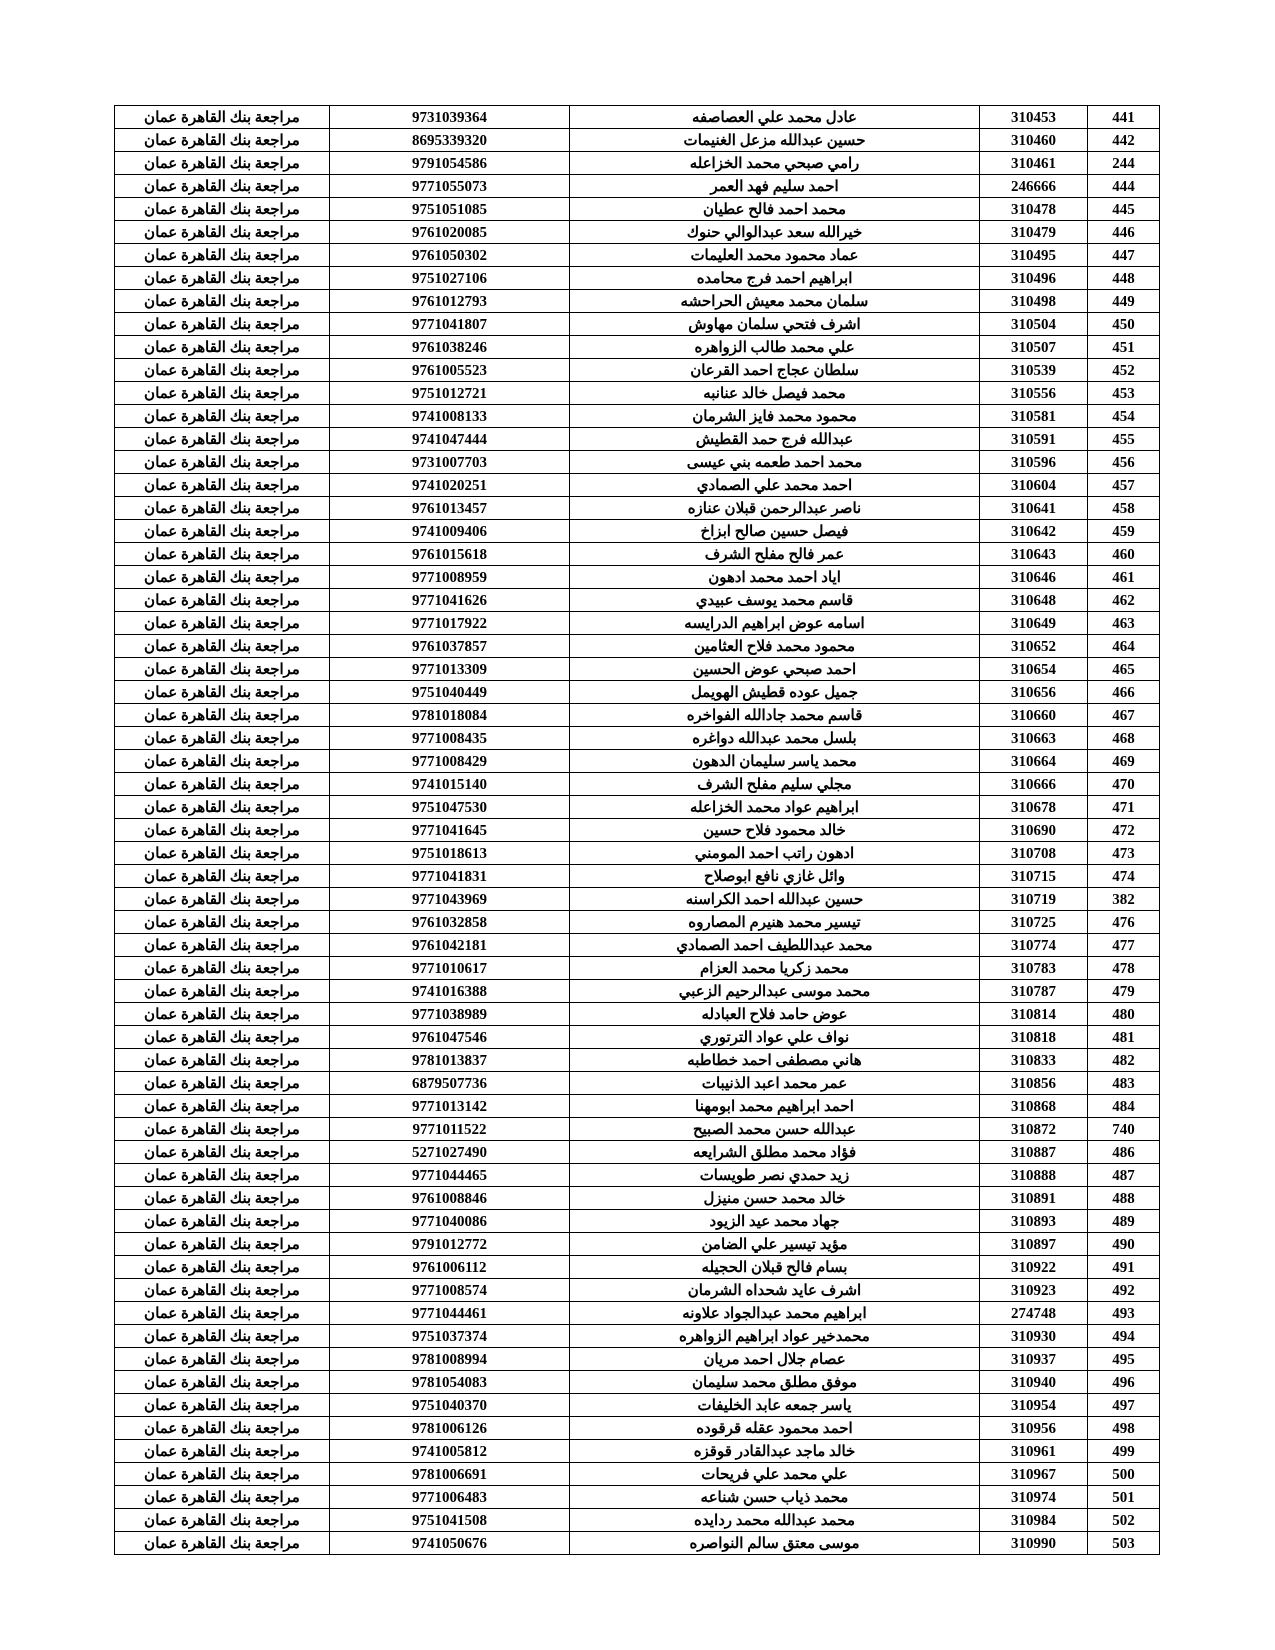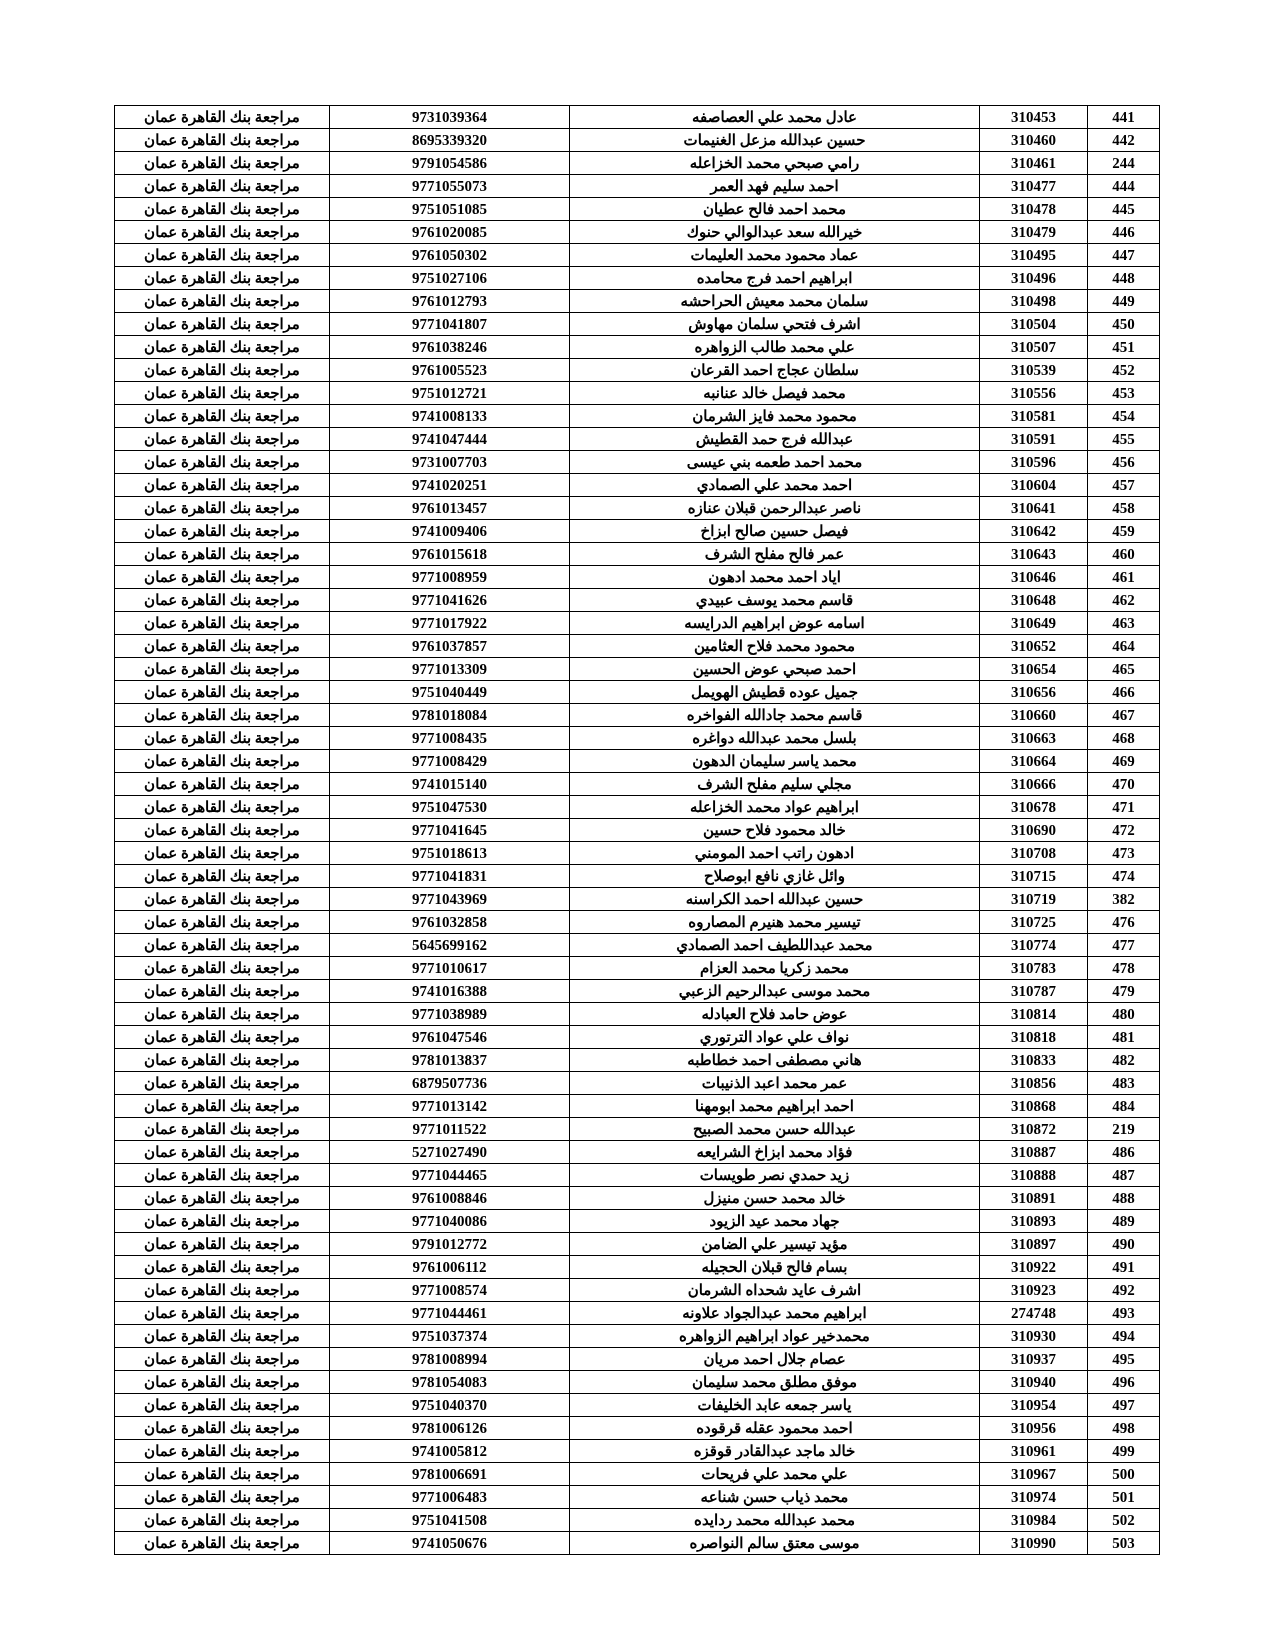--- a/index.html
+++ b/index.html
@@ -100,21 +100,21 @@
         </tr>
         <tr>
           <td class="seq">244</td>
           <td class="id">310461</td>
           <td class="name">رامي صبحي محمد الخزاعله</td>
           <td class="phone">9791054586</td>
           <td class="note">مراجعة بنك القاهرة عمان</td>
         </tr>
         <tr>
           <td class="seq">444</td>
-          <td class="id">310477</td>
+          <td class="id">246666</td>
           <td class="name">احمد سليم فهد العمر</td>
           <td class="phone">9771055073</td>
           <td class="note">مراجعة بنك القاهرة عمان</td>
         </tr>
         <tr>
           <td class="seq">445</td>
           <td class="id">310478</td>
           <td class="name">محمد احمد فالح عطيان</td>
           <td class="phone">9751051085</td>
           <td class="note">مراجعة بنك القاهرة عمان</td>
@@ -333,21 +333,21 @@
           <td class="seq">476</td>
           <td class="id">310725</td>
           <td class="name">تيسير محمد هنيرم المصاروه</td>
           <td class="phone">9761032858</td>
           <td class="note">مراجعة بنك القاهرة عمان</td>
         </tr>
         <tr>
           <td class="seq">477</td>
           <td class="id">310774</td>
           <td class="name">محمد عبداللطيف احمد الصمادي</td>
-          <td class="phone">5645699162</td>
+          <td class="phone">9761042181</td>
           <td class="note">مراجعة بنك القاهرة عمان</td>
         </tr>
         <tr>
           <td class="seq">478</td>
           <td class="id">310783</td>
           <td class="name">محمد زكريا محمد العزام</td>
           <td class="phone">9771010617</td>
           <td class="note">مراجعة بنك القاهرة عمان</td>
         </tr>
         <tr>
@@ -386,30 +386,30 @@
           <td class="note">مراجعة بنك القاهرة عمان</td>
         </tr>
         <tr>
           <td class="seq">484</td>
           <td class="id">310868</td>
           <td class="name">احمد ابراهيم محمد ابومهنا</td>
           <td class="phone">9771013142</td>
           <td class="note">مراجعة بنك القاهرة عمان</td>
         </tr>
         <tr>
-          <td class="seq">219</td>
+          <td class="seq">740</td>
           <td class="id">310872</td>
           <td class="name">عبدالله حسن محمد الصبيح</td>
           <td class="phone">9771011522</td>
           <td class="note">مراجعة بنك القاهرة عمان</td>
         </tr>
         <tr>
           <td class="seq">486</td>
           <td class="id">310887</td>
-          <td class="name">فؤاد محمد ابزاخ الشرايعه</td>
+          <td class="name">فؤاد محمد مطلق الشرايعه</td>
           <td class="phone">5271027490</td>
           <td class="note">مراجعة بنك القاهرة عمان</td>
         </tr>
         <tr>
           <td class="seq">487</td>
           <td class="id">310888</td>
           <td class="name">زيد حمدي نصر طويسات</td>
           <td class="phone">9771044465</td>
           <td class="note">مراجعة بنك القاهرة عمان</td>
         </tr>

